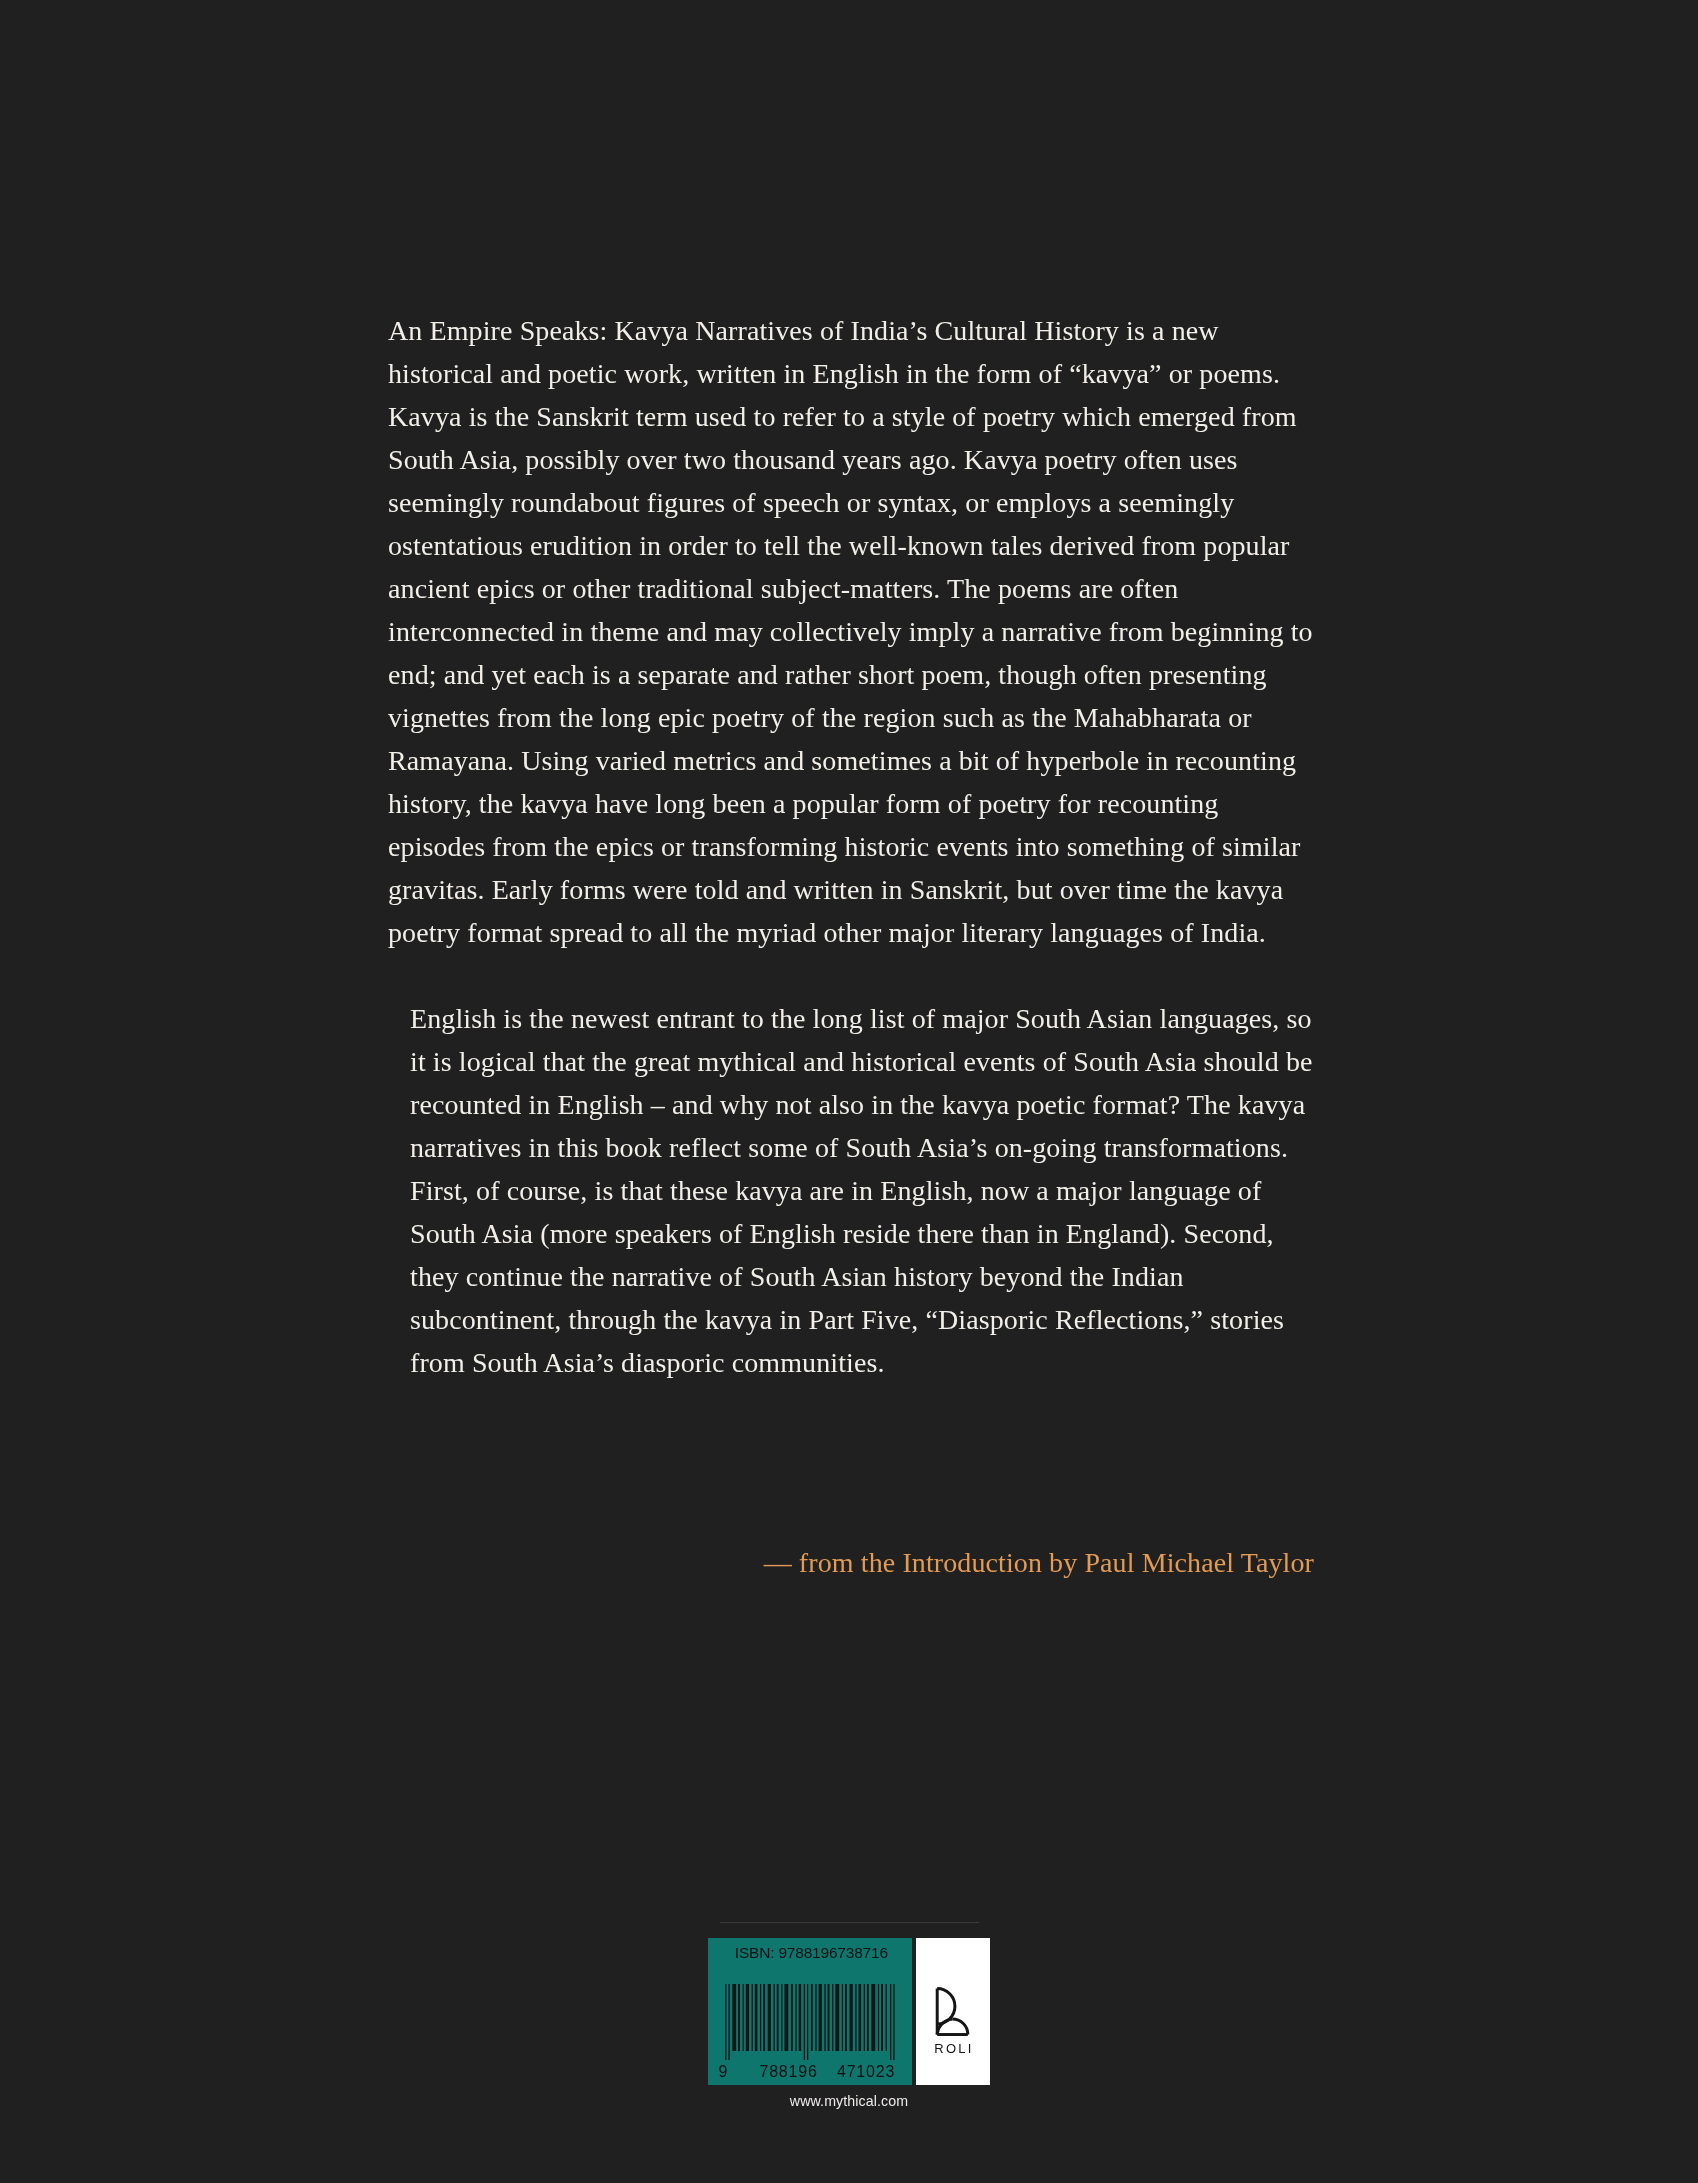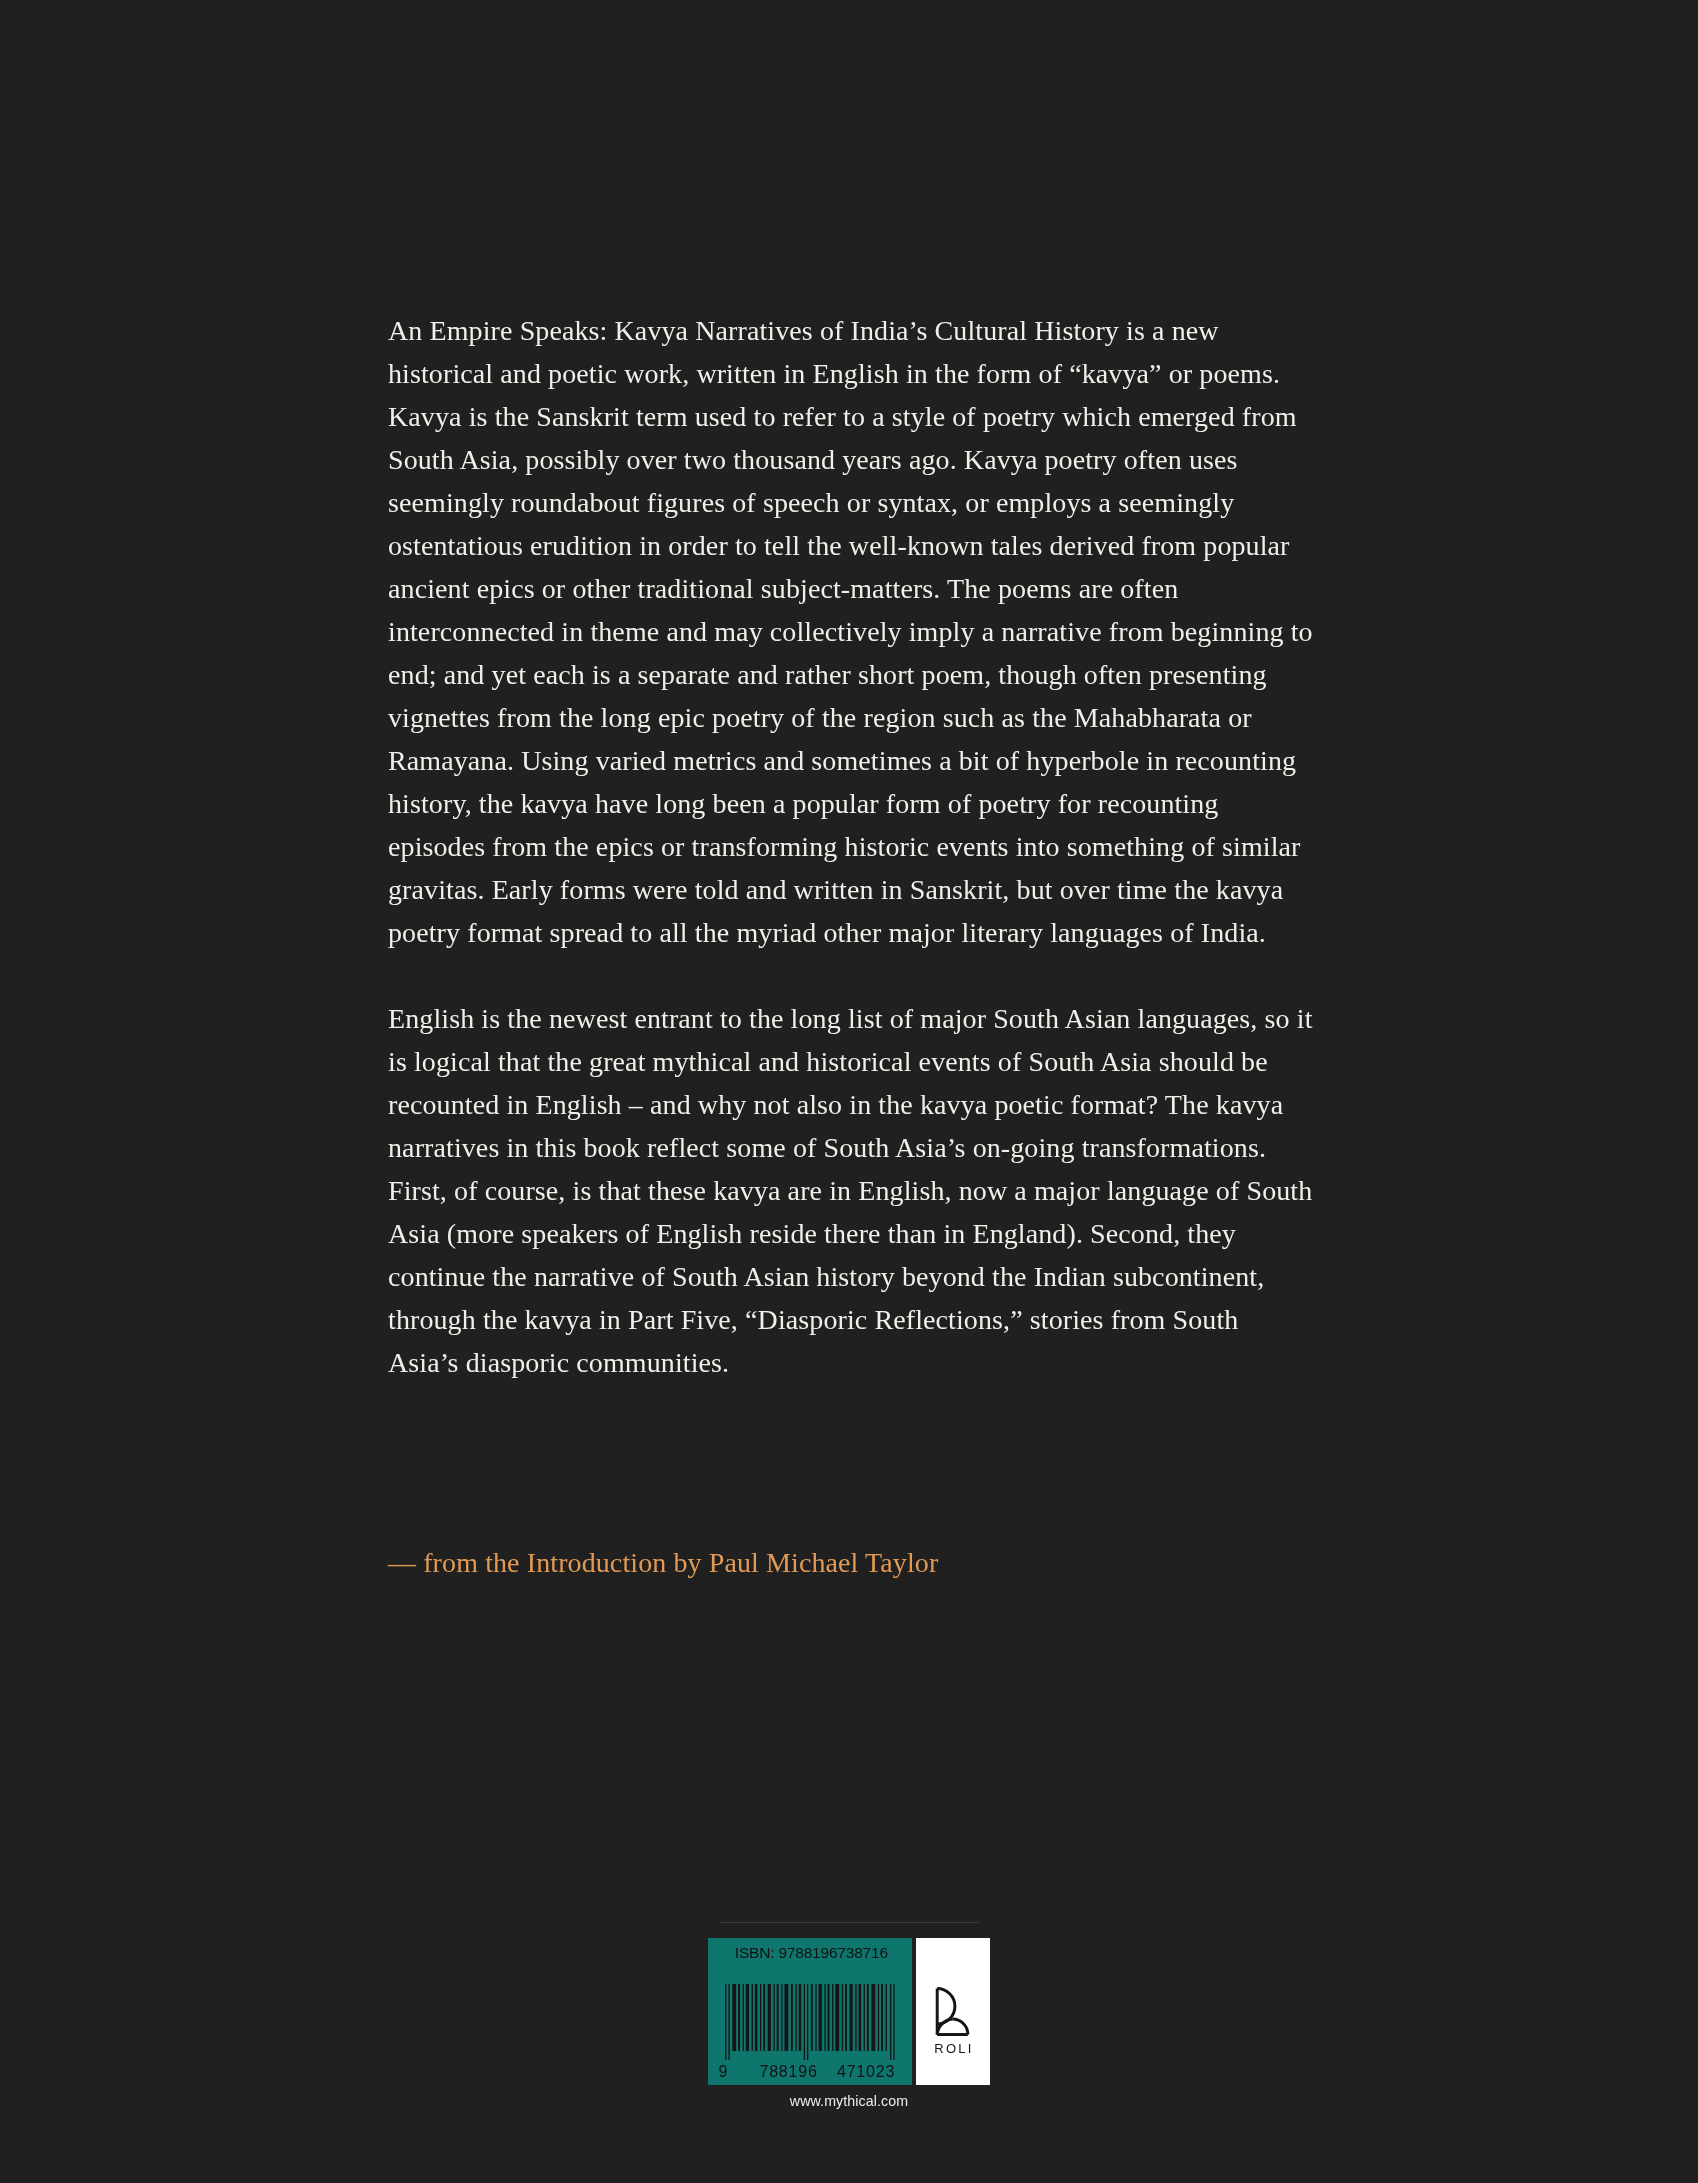--- a/index.html
+++ b/index.html
@@ -34,30 +34,32 @@
     color: #f2efe9;
     font-size: 28px;
     line-height: 43px;
     letter-spacing: 0.1px;
     text-align: left;
     margin: 0;
     font-weight: 400;
   }
   .para + .para {
     margin-top: 43px;
+    margin-left: 22px;
   }
   .para .title-italic {
   }
 
   
   .attribution {
     position: absolute;
     left: 388px;
     top: 1543px;
     width: 926px;
+    text-align: right;
     color: #e29a54;
     font-size: 28px;
     line-height: 40px;
     letter-spacing: 0.1px;
   }
 
   
   .footer {
     position: absolute;
     left: 0;

